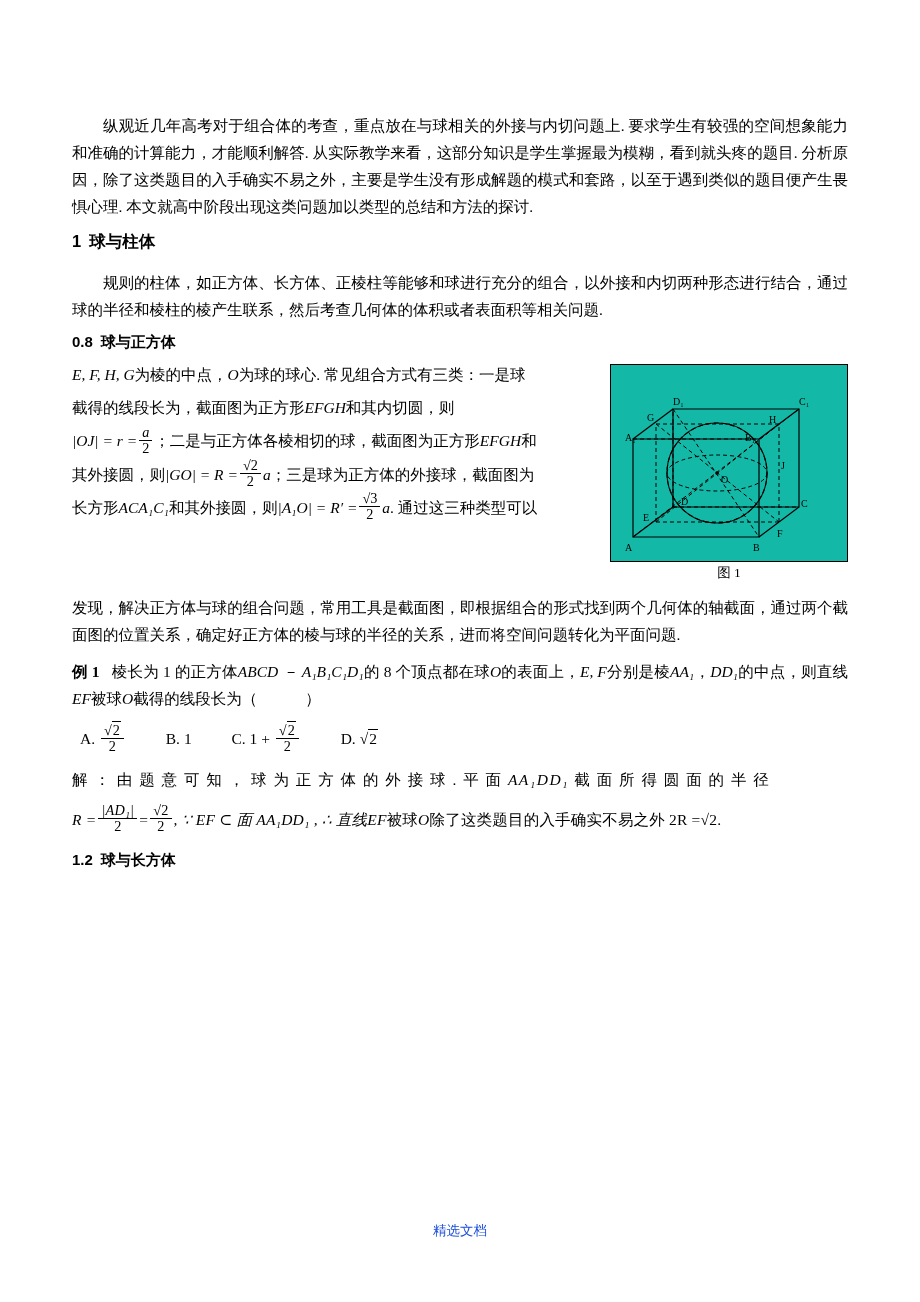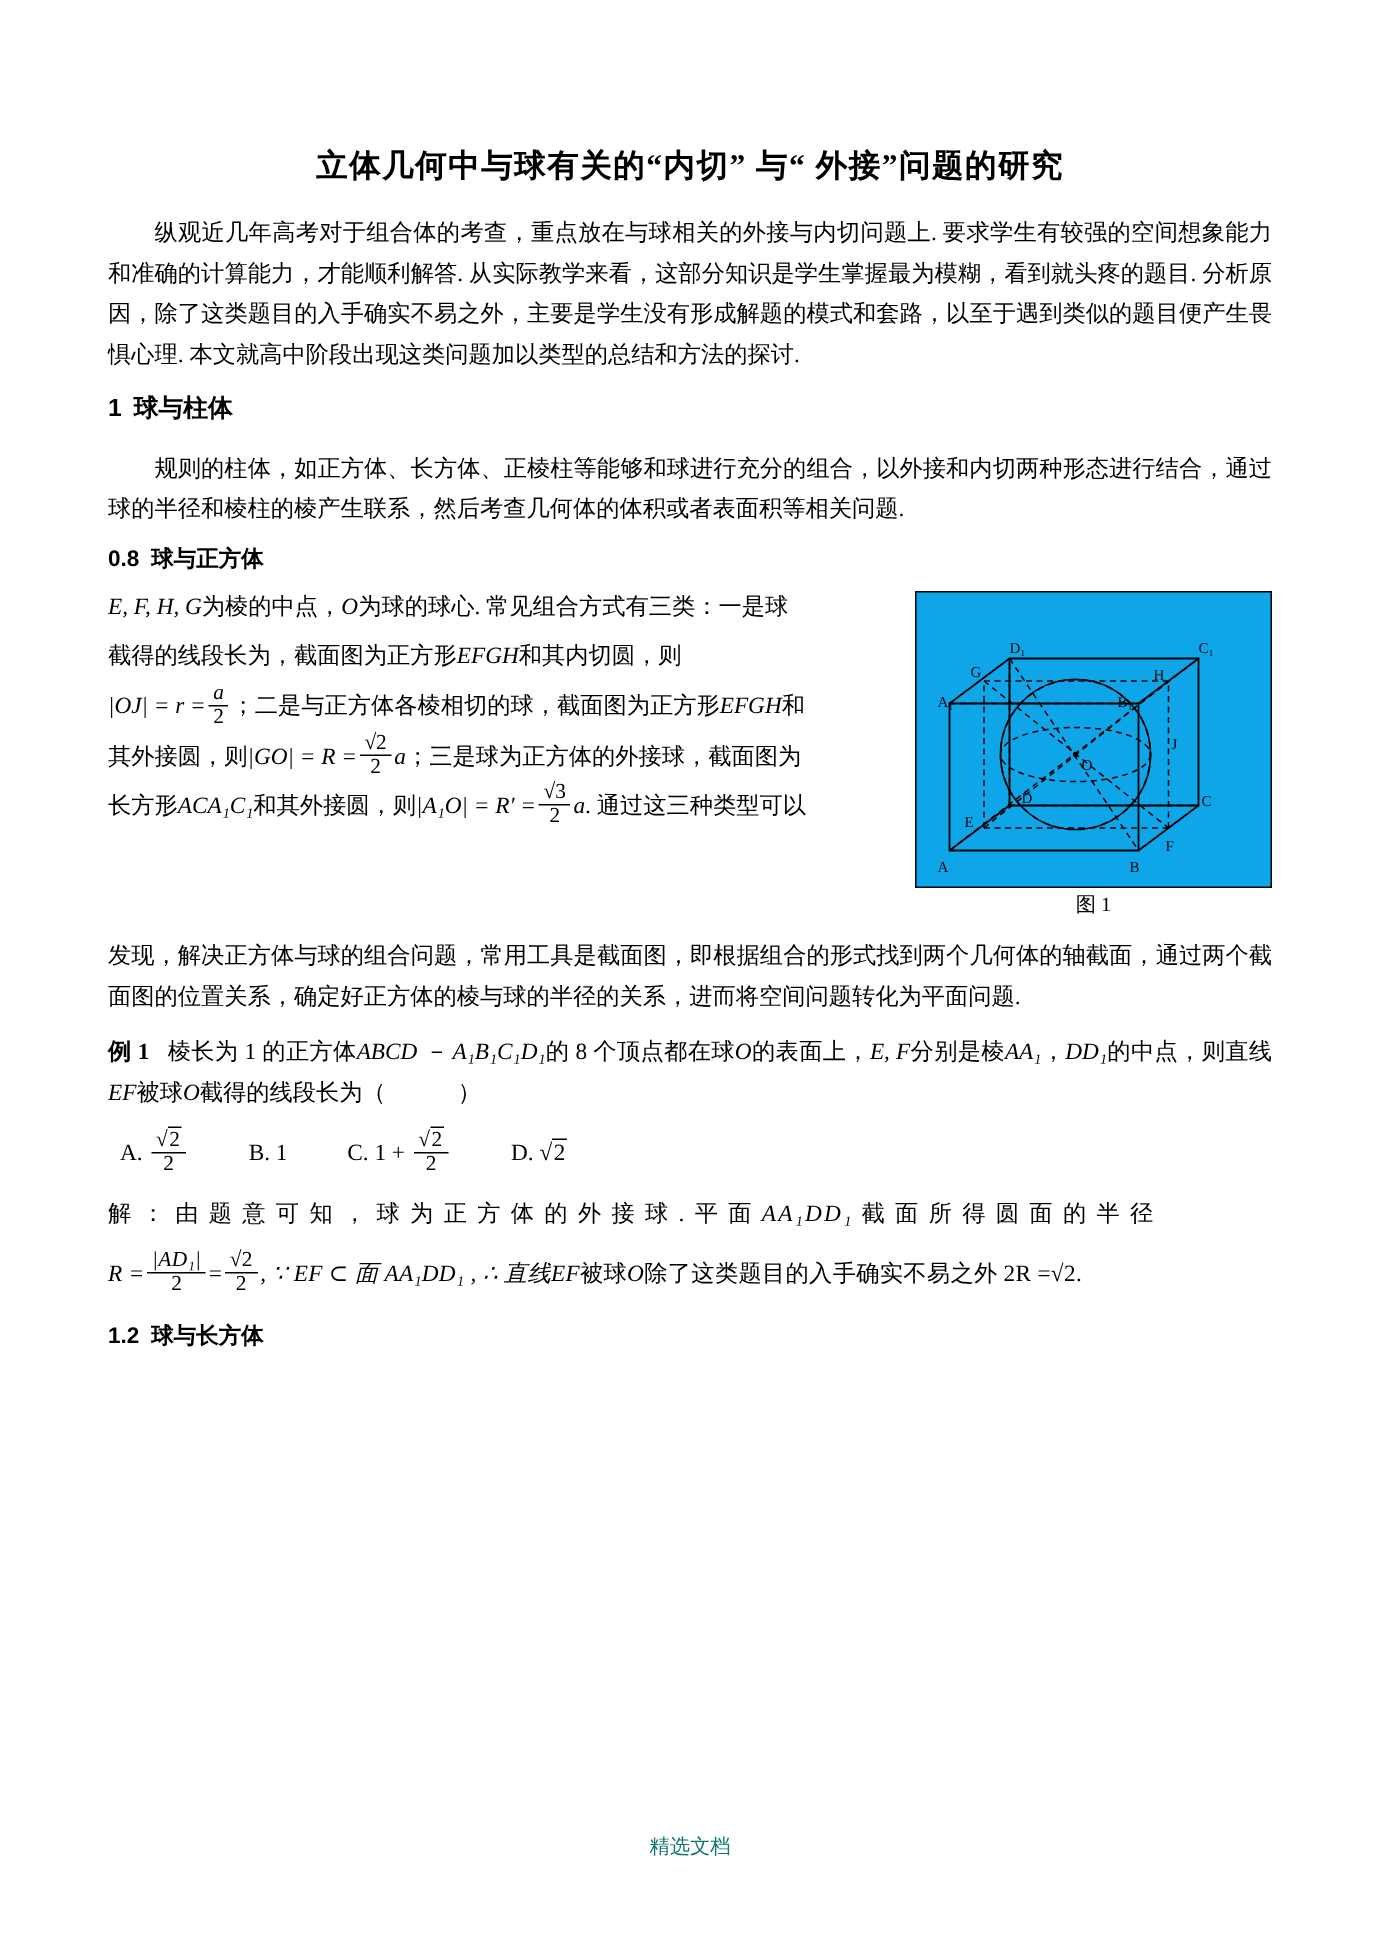--- a/index.html
+++ b/index.html
@@ -65,21 +65,21 @@
     float: right;
     width: 238px;
     margin: 6px 0 4px 14px;
     text-align: center;
   }
   .figure-box {
     border: 1px solid #000;
     width: 236px;
     height: 196px;
     position: relative;
-    background: #0ea5e9;
+    background: #14b8a6;
   }
   .fig-caption {
     font-size: 13.5px;
     margin-top: 2px;
   }
 
   .sec-body {
     font-size: 15.5px;
     line-height: 2.05;
     text-align: justify;
@@ -128,32 +128,31 @@
     letter-spacing: 0.2px;
   }
   .example-label { font-weight: bold; margin-right: 12px; }
   .footer-mark {
     position: absolute;
     bottom: 62px;
     left: 0;
     width: 920px;
     text-align: center;
     font-size: 13.5px;
-    color: #0f766e;
+    color: #1d4ed8;
     font-family: "Liberation Sans", sans-serif;
   }
   .clear { clear: both; }
   .blank { display: inline-block; width: 48px; }
 </style>
 </head>
 <body>
 
 <div class="page">
 
-  <h1 class="doc-title">立体几何中与球有关的“内切” 与“ 外接”问题的研究</h1>
 
   <p class="indent">纵观近几年高考对于组合体的考查，重点放在与球相关的外接与内切问题上. 要求学生有较强的空间想象能力和准确的计算能力，才能顺利解答. 从实际教学来看，这部分知识是学生掌握最为模糊，看到就头疼的题目. 分析原因，除了这类题目的入手确实不易之外，主要是学生没有形成解题的模式和套路，以至于遇到类似的题目便产生畏惧心理. 本文就高中阶段出现这类问题加以类型的总结和方法的探讨.</p>
 
   <div class="h1">
     <span class="num">1</span><span>球与柱体</span>
   </div>
 
   <p class="indent">规则的柱体，如正方体、长方体、正棱柱等能够和球进行充分的组合，以外接和内切两种形态进行结合，通过球的半径和棱柱的棱产生联系，然后考查几何体的体积或者表面积等相关问题.</p>
 
   <div class="h2">

